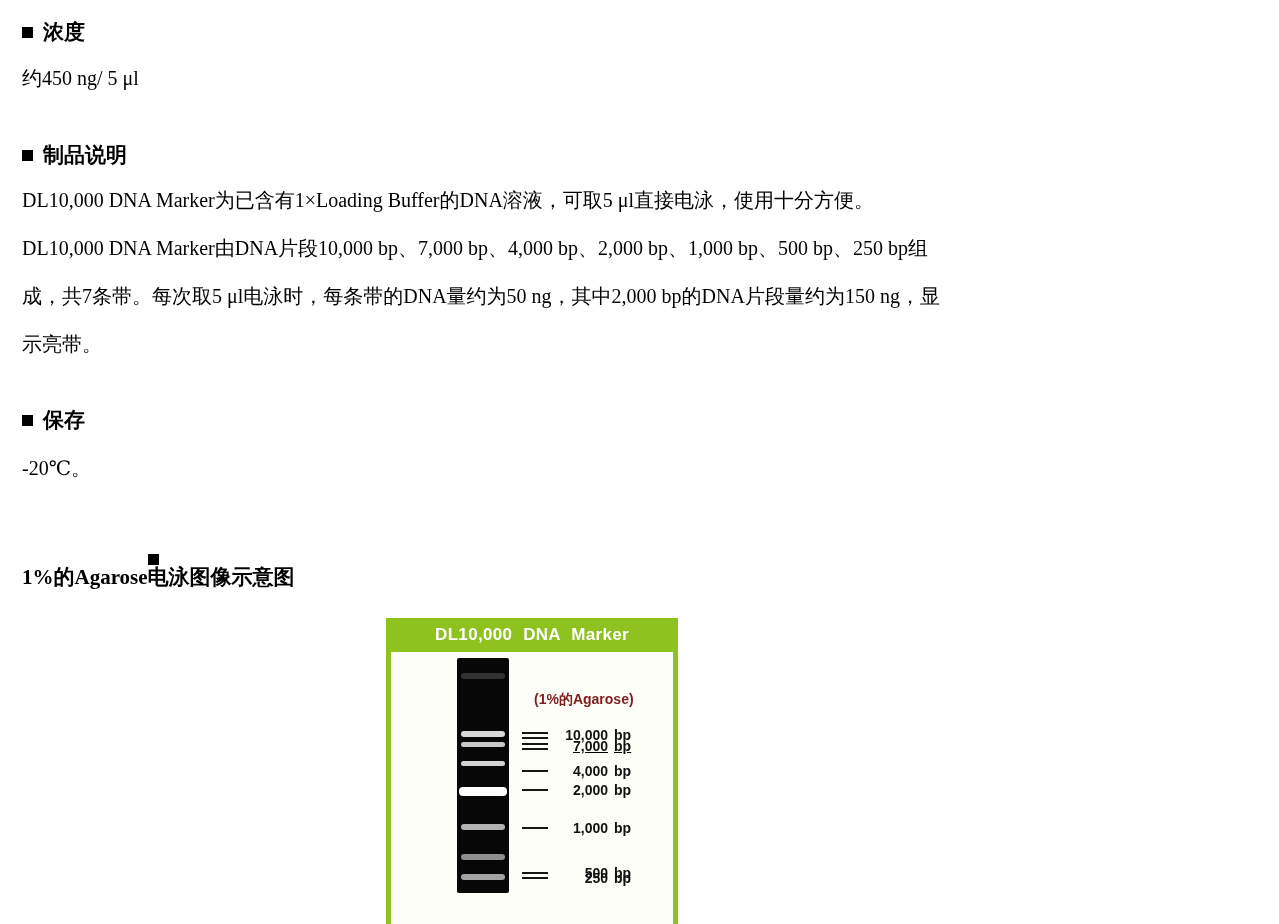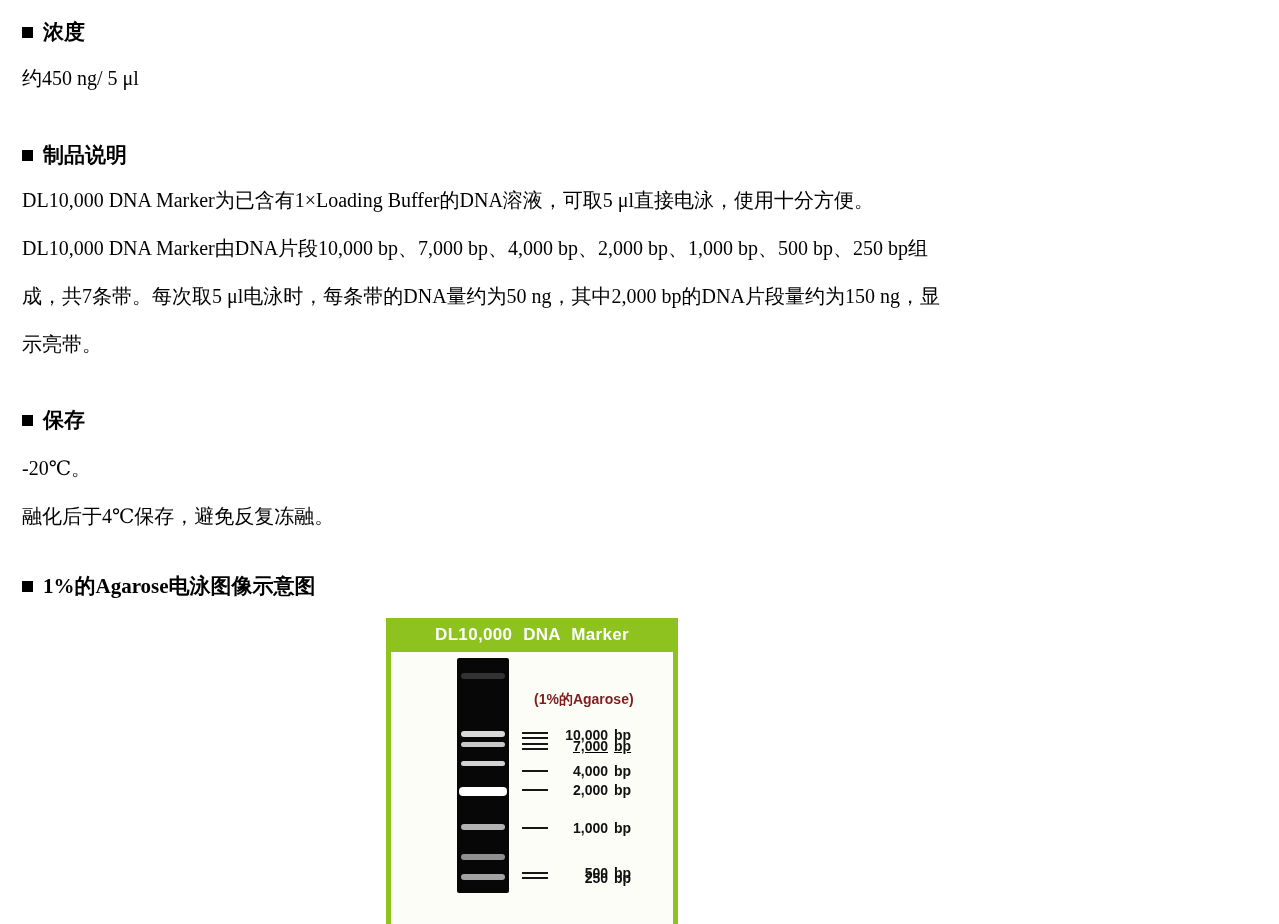--- a/index.html
+++ b/index.html
@@ -28,21 +28,21 @@
   .section-body {
     position: absolute; left: 22px;
     font-size: 20px; line-height: 48px; white-space: nowrap;
   }
   .h-concentration { top: 20px; }
   .b-concentration { top: 54px; }
   .h-description   { top: 143px; }
   .b-description   { top: 176px; }
   .h-storage       { top: 408px; }
   .b-storage       { top: 444px; }
-  .h-gel           { top: 574px; }
+  .h-gel           { top: 554px; flex-direction: column; }
 
   
   .figure {
     position: absolute; left: 386px; top: 618px;
     width: 292px; height: 370px;
     background: var(--accent);
     font-family: "Liberation Sans", "DejaVu Sans", sans-serif;
   }
   .figure-title {
     position: absolute; top: 0; left: 0; right: 0; height: 34px;
@@ -109,21 +109,20 @@
     <div>成，共7条带。每次取5 μl电泳时，每条带的DNA量约为50 ng，其中2,000 bp的DNA片段量约为150 ng，显</div>
     <div>示亮带。</div>
   </div>
 
   <div class="section-heading h-storage">
     <span class="bullet"></span>
     <span>保存</span>
   </div>
   <div class="section-body b-storage">
     <div>-20℃。</div>
-    <div>融化后于4℃保存，避免反复冻融。</div>
   </div>
 
   <div class="section-heading h-gel">
     <span class="bullet"></span>
     <span>1%的Agarose电泳图像示意图</span>
   </div>
 
   <div class="figure">
     <div class="figure-title">DL10,000 DNA Marker</div>
     <div class="figure-inner"></div>

